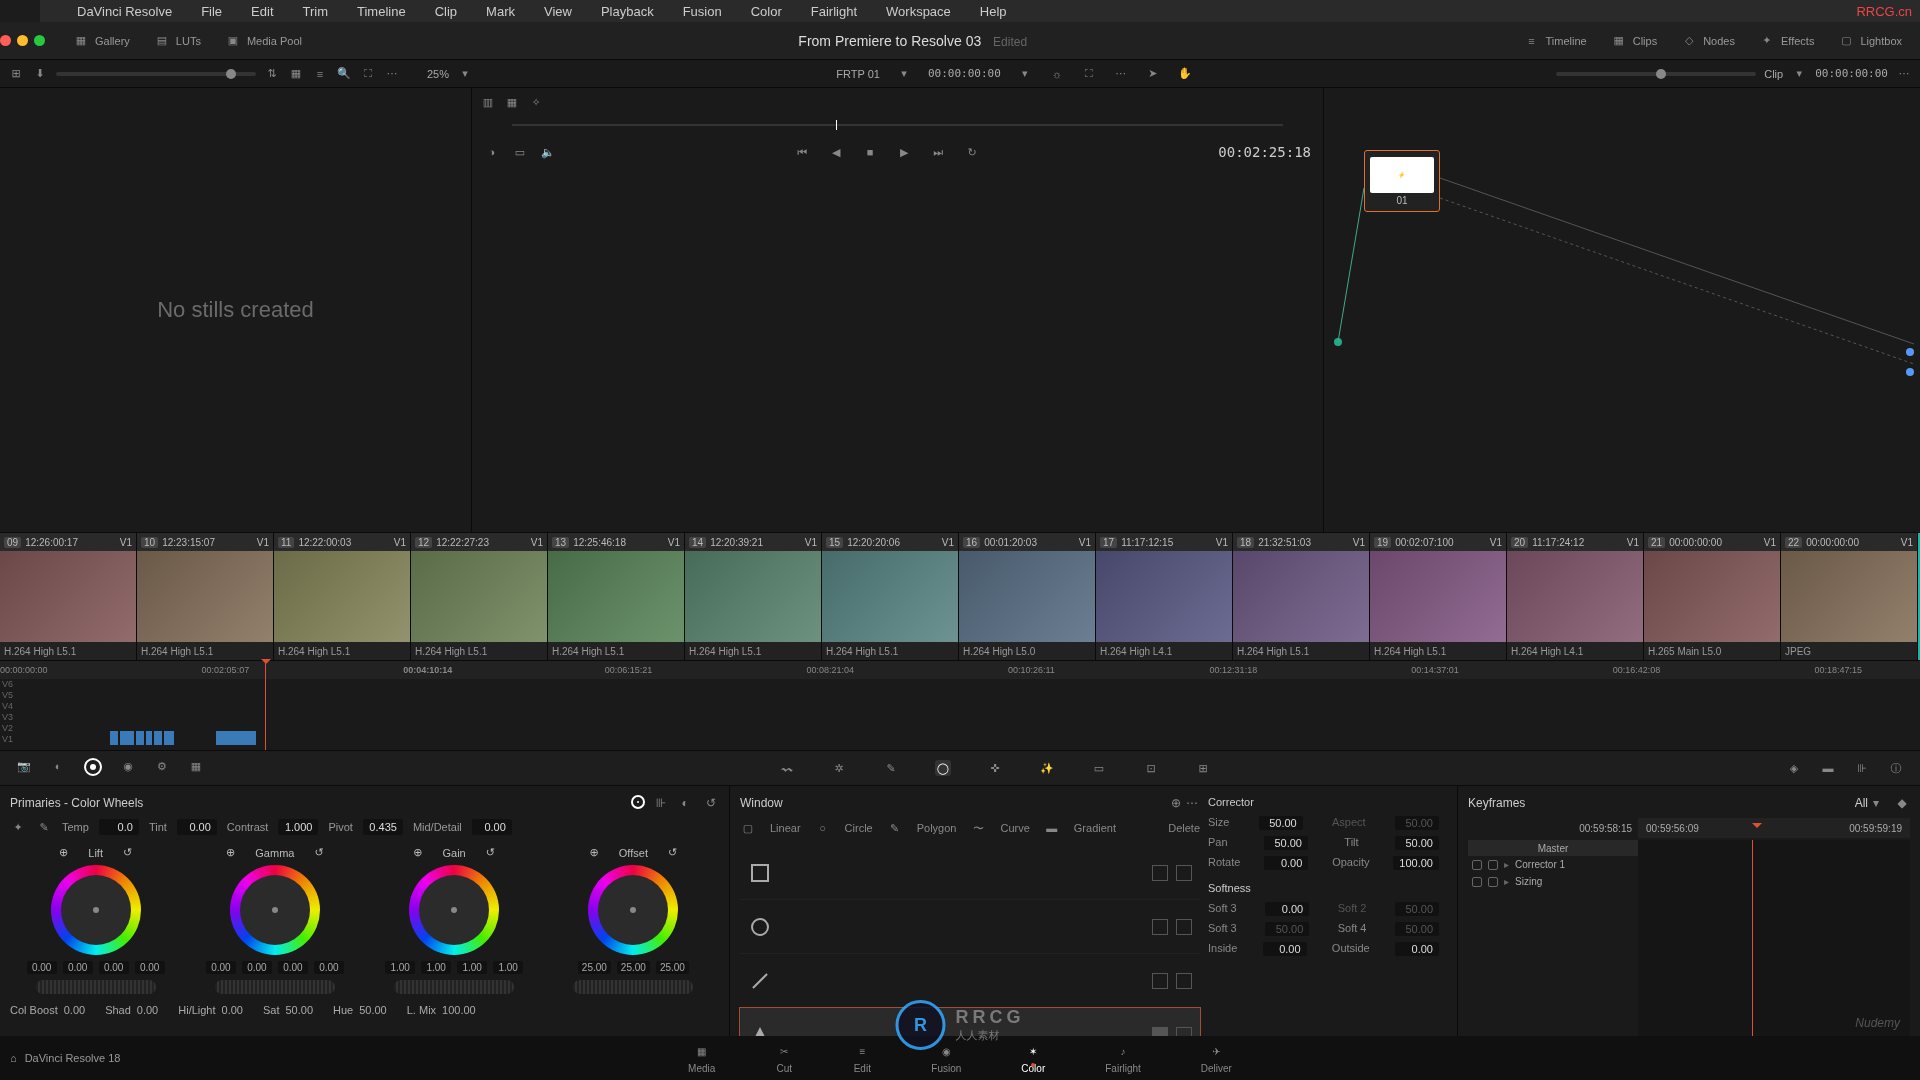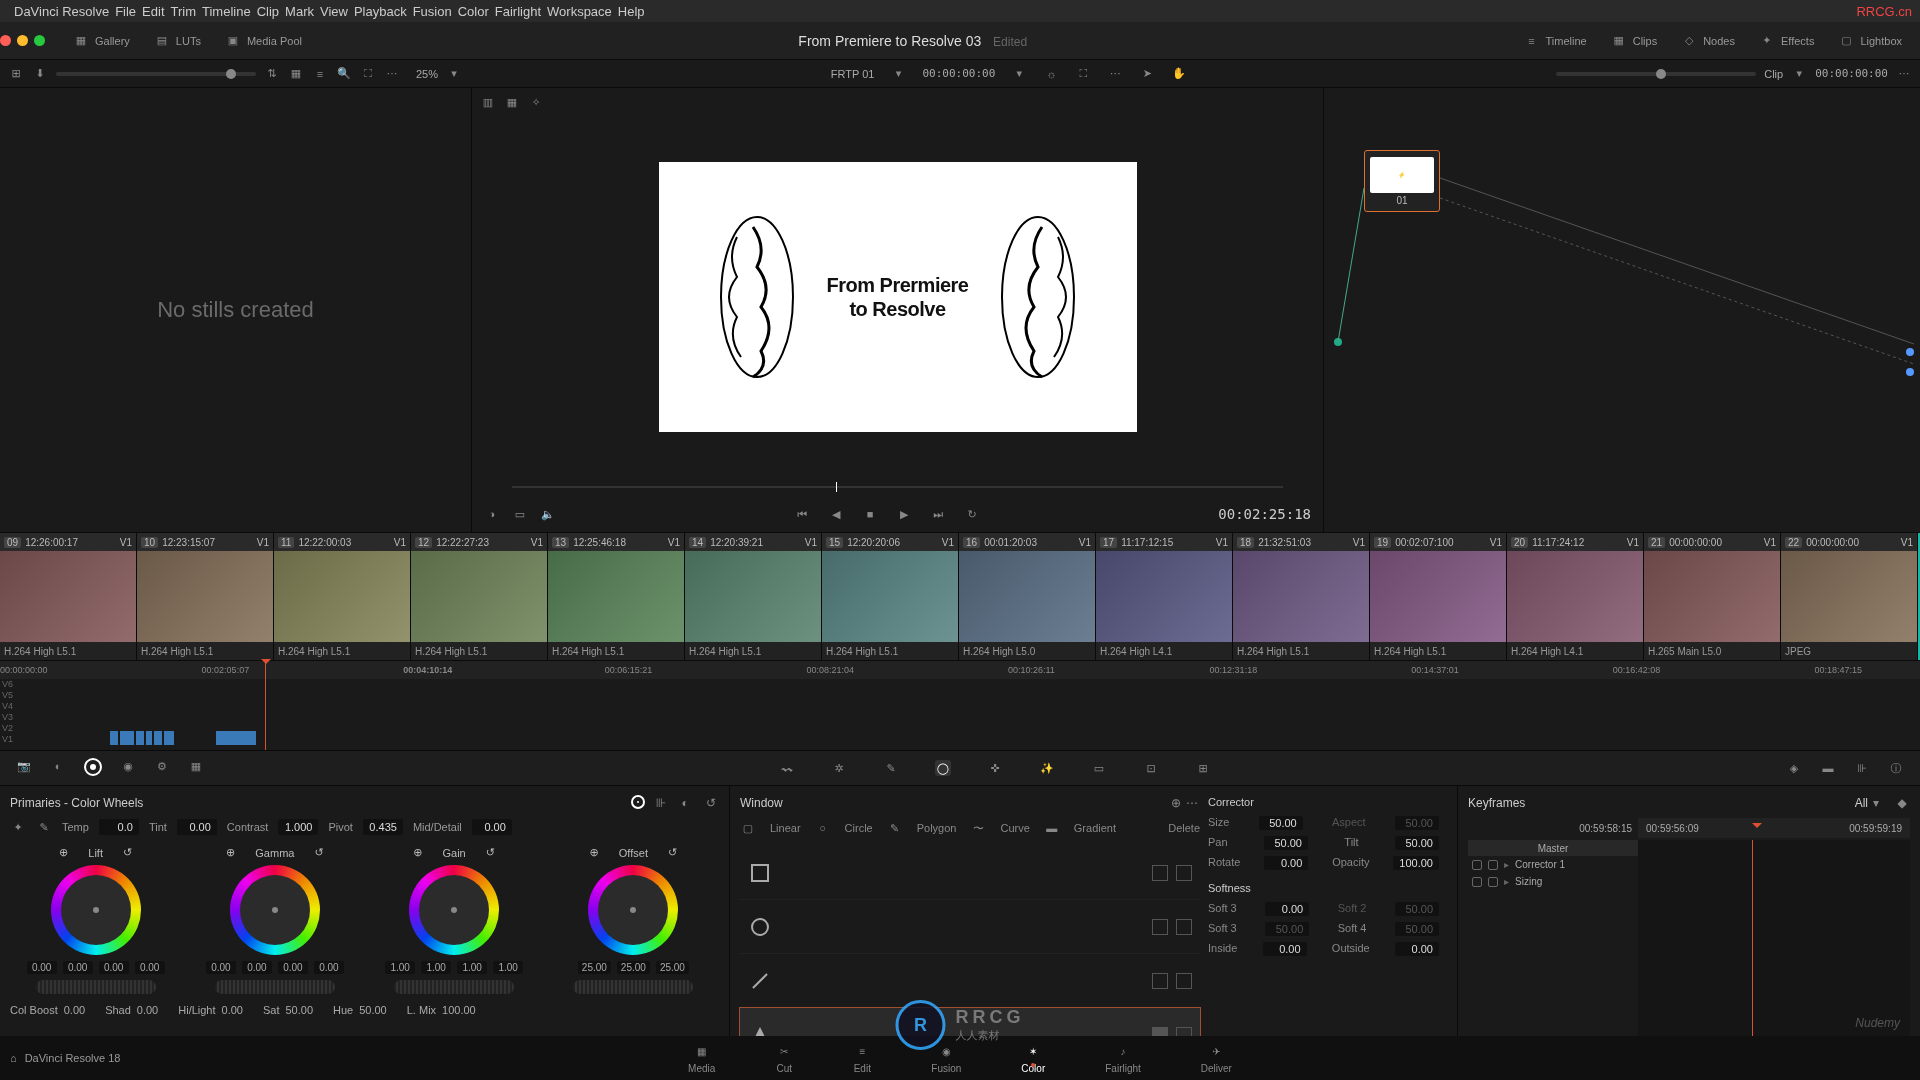--- a/index.html
+++ b/index.html
@@ -1,17 +1,17 @@
 <!DOCTYPE html>
 <html><head>
 <meta charset="utf-8">
 <style>
 * { margin: 0; padding: 0; box-sizing: border-box; font-family: -apple-system, BlinkMacSystemFont, "Segoe UI", sans-serif; }
 body { background: #1c1c1c; color: #aaa; font-size: 11px; overflow: hidden; width: 1920px; height: 1080px; transform-origin: top left; }
-.menubar { height: 22px; background: #2a2a2a; display: flex; align-items: center; padding: 0 8px; gap: 6px; color: #ccc; font-size: 13px; }
+.menubar { height: 22px; background: #2a2a2a; display: flex; align-items: center; padding: 0 8px; gap: 29px; color: #ccc; font-size: 13px; margin-left: 40px; }
 .menubar .apple { font-size: 14px; }
 .toolbar { height: 38px; background: #212121; display: flex; align-items: center; border-bottom: 1px solid #0a0a0a; }
 .toolbar .left, .toolbar .right { display: flex; align-items: center; gap: 4px; padding: 0 8px; }
 .toolbar .center { flex: 1; text-align: center; color: #ddd; font-size: 14px; }
 .toolbar .center .edited { color: #666; font-size: 12px; margin-left: 8px; }
 .tb-btn { padding: 4px 10px; display: flex; align-items: center; gap: 6px; color: #999; cursor: pointer; border-radius: 3px; }
 .traffic { display: flex; gap: 6px; margin-right: 10px; }
 .traffic span { width: 11px; height: 11px; border-radius: 50%; display: inline-block; }
 .traffic .r { background: #ff5f56; } .traffic .y { background: #ffbd2e; } .traffic .g { background: #27c93f; }
 .subbar { height: 28px; background: #1a1a1a; display: flex; align-items: center; border-bottom: 1px solid #0a0a0a; }
@@ -190,21 +190,21 @@
     <span class="ico">⬇</span>
     <div style="width:200px;height:4px;background:#333;border-radius:2px;position:relative">
         <div style="position:absolute;left:85%;top:-3px;width:10px;height:10px;background:#888;border-radius:50%"></div>
       </div>
     <span class="ico">⇅</span>
     <span class="ico">▦</span>
     <span class="ico">≡</span>
     <span class="ico">🔍</span>
     <span class="ico">⛶</span>
     <span class="ico">⋯</span>
-    <span style="margin-left:8px">25%</span>
+    <span style="margin-left:19px">25%</span>
     <span class="ico">▾</span>
   </div>
   <div class="mid">
     <span>FRTP 01</span>
       <span class="ico">▾</span>
     <span style="font-family:monospace">00:00:00:00</span>
       <span class="ico">▾</span>
     <span class="ico">☼</span>
     <span class="ico">⛶</span>
     <span class="ico">⋯</span>
@@ -224,38 +224,20 @@
 
 <div class="upper">
   <div class="gallery-pane">
     <span>No stills created</span>
   </div>
   <div class="viewer-pane">
     <div class="viewer-top">
       <span class="ico">▥</span>
       <span class="ico">▦</span>
       <span class="ico">✧</span>
-    </div>
-    <div class="viewer-canvas">
-      <div class="viewer-img">
-        <svg width="100" height="180" viewBox="0 0 50 90">
-            <ellipse cx="30" cy="45" rx="18" ry="40" fill="none" stroke="#000" stroke-width="1"></ellipse>
-            <path d="M20 15 Q15 25 20 35 Q12 45 20 55 Q15 65 22 75" fill="none" stroke="#000" stroke-width="1"></path>
-            <path d="M28 10 Q35 20 30 30 Q38 40 32 50 Q40 60 32 72 Q36 80 28 85" fill="none" stroke="#000" stroke-width="1.5"></path>
-          </svg>
-        <div class="viewer-title">
-          <div>From Prermiere</div>
-          <div>to Resolve</div>
-        </div>
-        <svg width="100" height="180" viewBox="0 0 50 90">
-            <ellipse cx="20" cy="45" rx="18" ry="40" fill="none" stroke="#000" stroke-width="1"></ellipse>
-            <path d="M30 15 Q35 25 30 35 Q38 45 30 55 Q35 65 28 75" fill="none" stroke="#000" stroke-width="1"></path>
-            <path d="M22 10 Q15 20 20 30 Q12 40 18 50 Q10 60 18 72 Q14 80 22 85" fill="none" stroke="#000" stroke-width="1.5"></path>
-          </svg>
-      </div>
     </div>
     <div class="viewer-scrub">
       <div class="track">
           <div class="head"></div>
         </div>
     </div>
     <div class="transport">
       <span class="ico">◑</span>
       <span class="ico" style="margin-left:12px">▭</span>
       <span class="ico" style="margin-left:12px">🔈</span>

